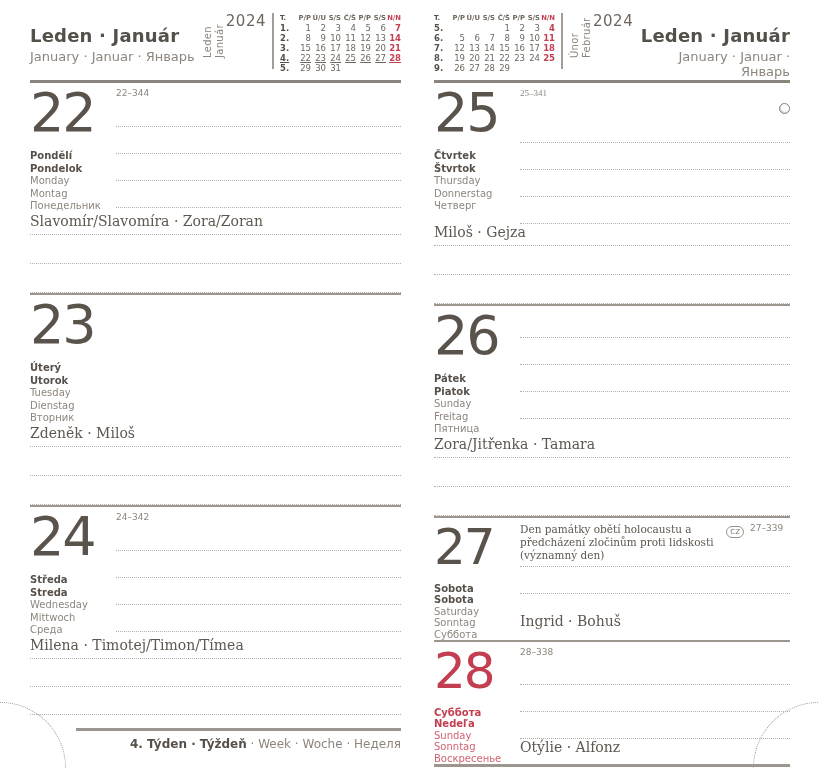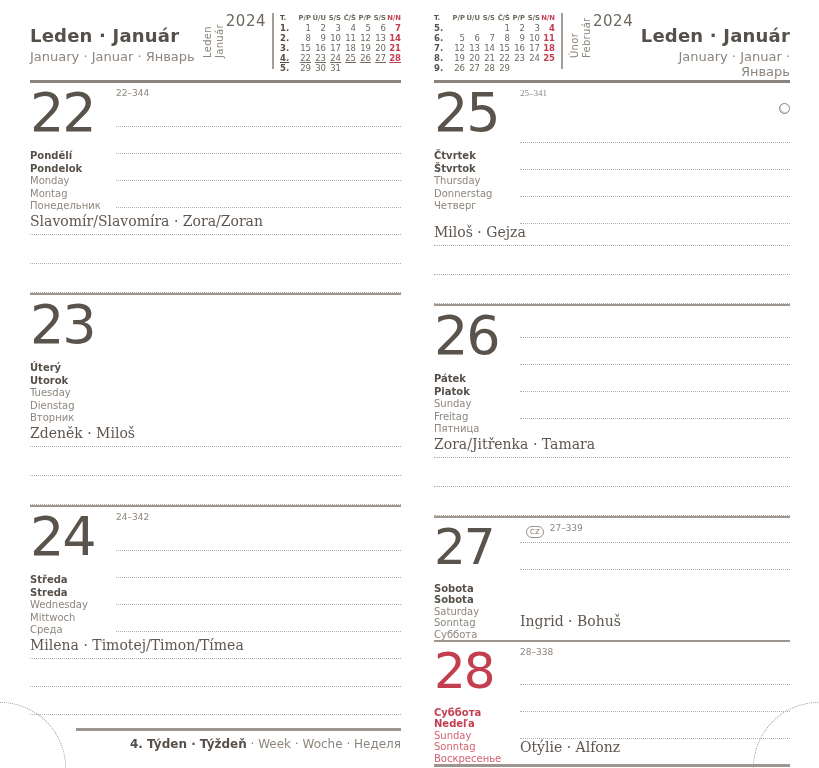--- a/index.html
+++ b/index.html
@@ -358,20 +358,21 @@
         <div class="day-labels">
           <div class="lbl b">Sobota</div>
           <div class="lbl b">Sobota</div>
           <div class="lbl">Saturday</div>
           <div class="lbl">Sonntag</div>
           <div class="lbl">Суббота</div>
         </div>
       </div>
       <div class="lines-col col27">
         <div class="head27">
+          <div class="note">Den památky obětí holocaustu a předcházení zločinům proti lidskosti (významný den)</div>
           <span class="cz-badge">CZ</span>
           <div class="code">27–339</div>
         </div>
         <div class="wl27"></div>
         <div class="nameday27">Ingrid · Bohuš</div>
       </div>
     </div>
   </section>
   <div class="rule"></div>
 

